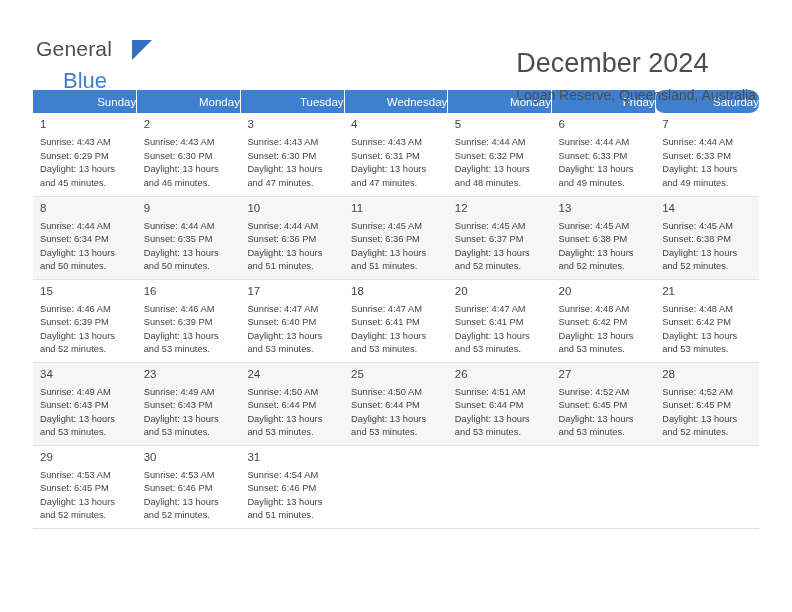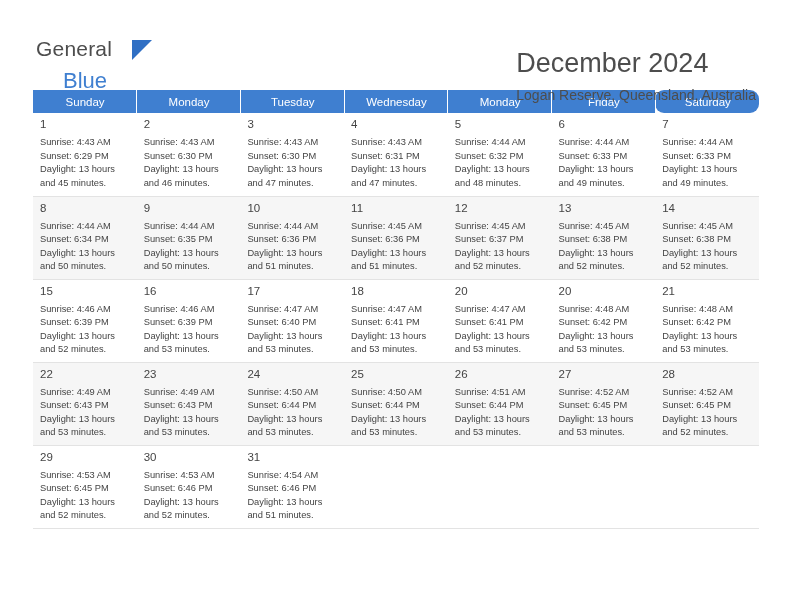--- a/index.html
+++ b/index.html
@@ -78,21 +78,21 @@
   table.calendar {
     border-collapse: collapse;
     width: 726px;
     table-layout: fixed;
   }
   table.calendar th {
     background: #3f7fd0;
     color: #ffffff;
     font-size: 11.5px;
     font-weight: normal;
-    text-align: center;
+    text-align: right;
     padding: 5px 0 5px 1px;
     border-right: 1px solid #ffffff;
     height: 13px;
   }
   table.calendar th:last-child {
     border-right: none;
     border-radius: 9px;
   }
   table.calendar td {
     vertical-align: top;
@@ -302,21 +302,21 @@
           <div class="daynum">21</div>
           <div class="detail">Sunrise: 4:48 AM</div>
           <div class="detail">Sunset: 6:42 PM</div>
           <div class="detail">Daylight: 13 hours</div>
           <div class="detail">and 53 minutes.</div>
         </td>
       </tr>
 
       <tr class="shaded">
         <td>
-          <div class="daynum">22</div>
+          <div class="daynum">34</div>
           <div class="detail">Sunrise: 4:49 AM</div>
           <div class="detail">Sunset: 6:43 PM</div>
           <div class="detail">Daylight: 13 hours</div>
           <div class="detail">and 53 minutes.</div>
         </td>
         <td>
           <div class="daynum">23</div>
           <div class="detail">Sunrise: 4:49 AM</div>
           <div class="detail">Sunset: 6:43 PM</div>
           <div class="detail">Daylight: 13 hours</div>

